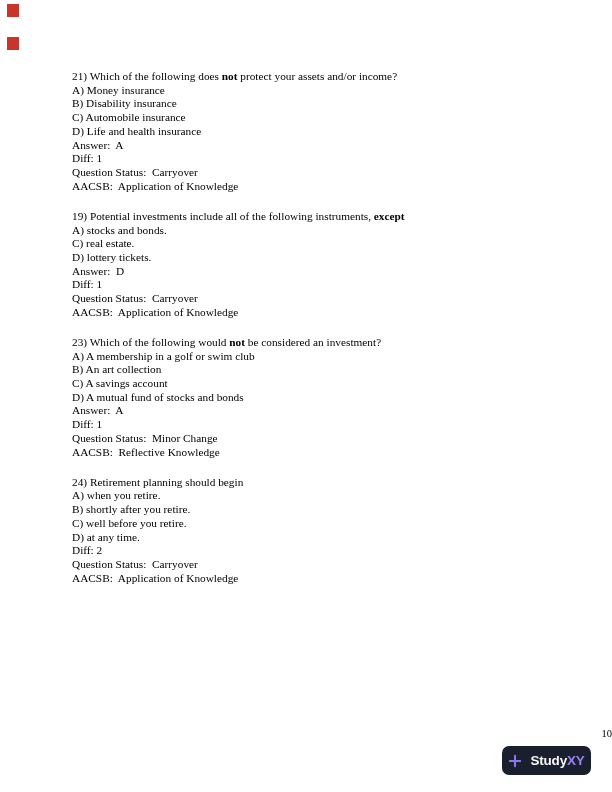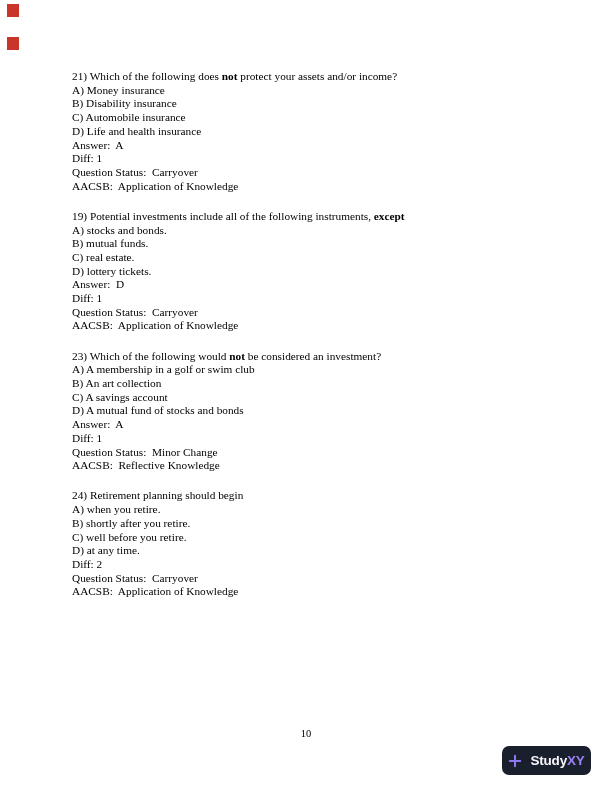--- a/index.html
+++ b/index.html
@@ -32,21 +32,21 @@
     height: 13px;
     background: var(--mark-red, #c9342b);
   }
   .mark-1 { top: 4px; }
   .mark-2 { top: 37px; }
   .page-number {
     position: absolute;
     top: 728px;
     left: 0;
     width: 100%;
-    text-align: center;
+    text-align: right;
     font-size: 10.5px;
     line-height: 12px;
     font-family: "Liberation Serif", serif;
   }
   .brand-badge {
     position: absolute;
     left: 502px;
     top: 746px;
     width: 89px;
     height: 29px;
@@ -88,21 +88,20 @@
     <div class="line">D) Life and health insurance</div>
     <div class="line">Answer:  A</div>
     <div class="line">Diff: 1</div>
     <div class="line">Question Status:  Carryover</div>
     <div class="line">AACSB:  Application of Knowledge</div>
   </section>
 
   <section class="question">
     <div class="stem"><span>19) Potential investments include all of the following instruments, </span><b>except</b><span></span></div>
     <div class="line">A) stocks and bonds.</div>
-    <div class="line">B) mutual funds.</div>
     <div class="line">C) real estate.</div>
     <div class="line">D) lottery tickets.</div>
     <div class="line">Answer:  D</div>
     <div class="line">Diff: 1</div>
     <div class="line">Question Status:  Carryover</div>
     <div class="line">AACSB:  Application of Knowledge</div>
   </section>
 
   <section class="question">
     <div class="stem"><span>23) Which of the following would </span><b>not</b><span> be considered an investment?</span></div>

